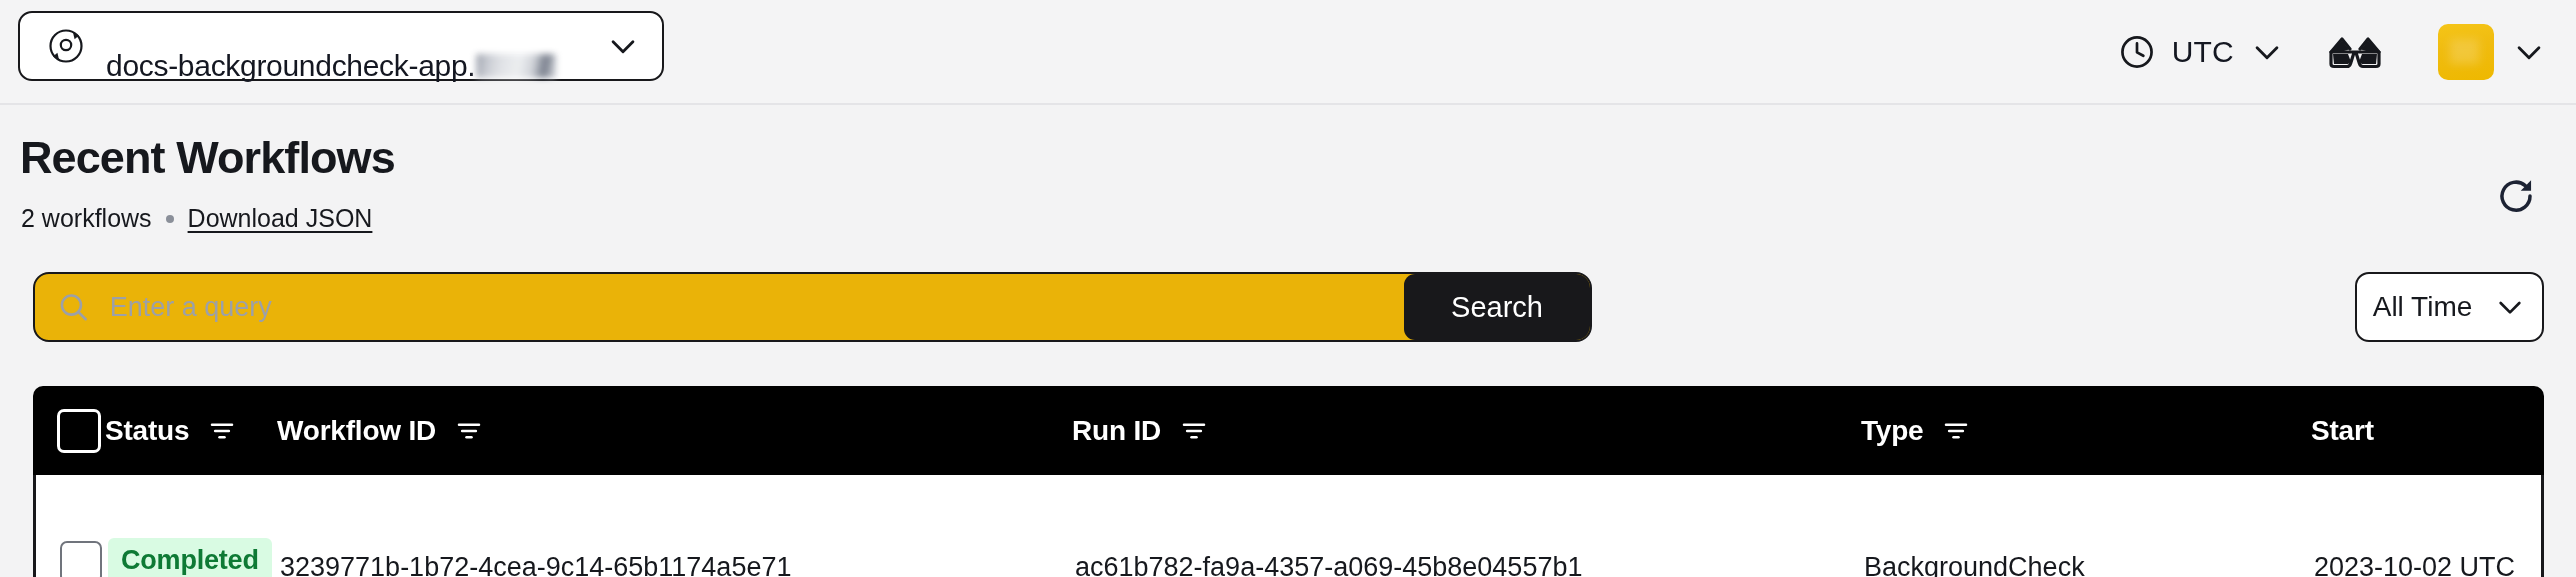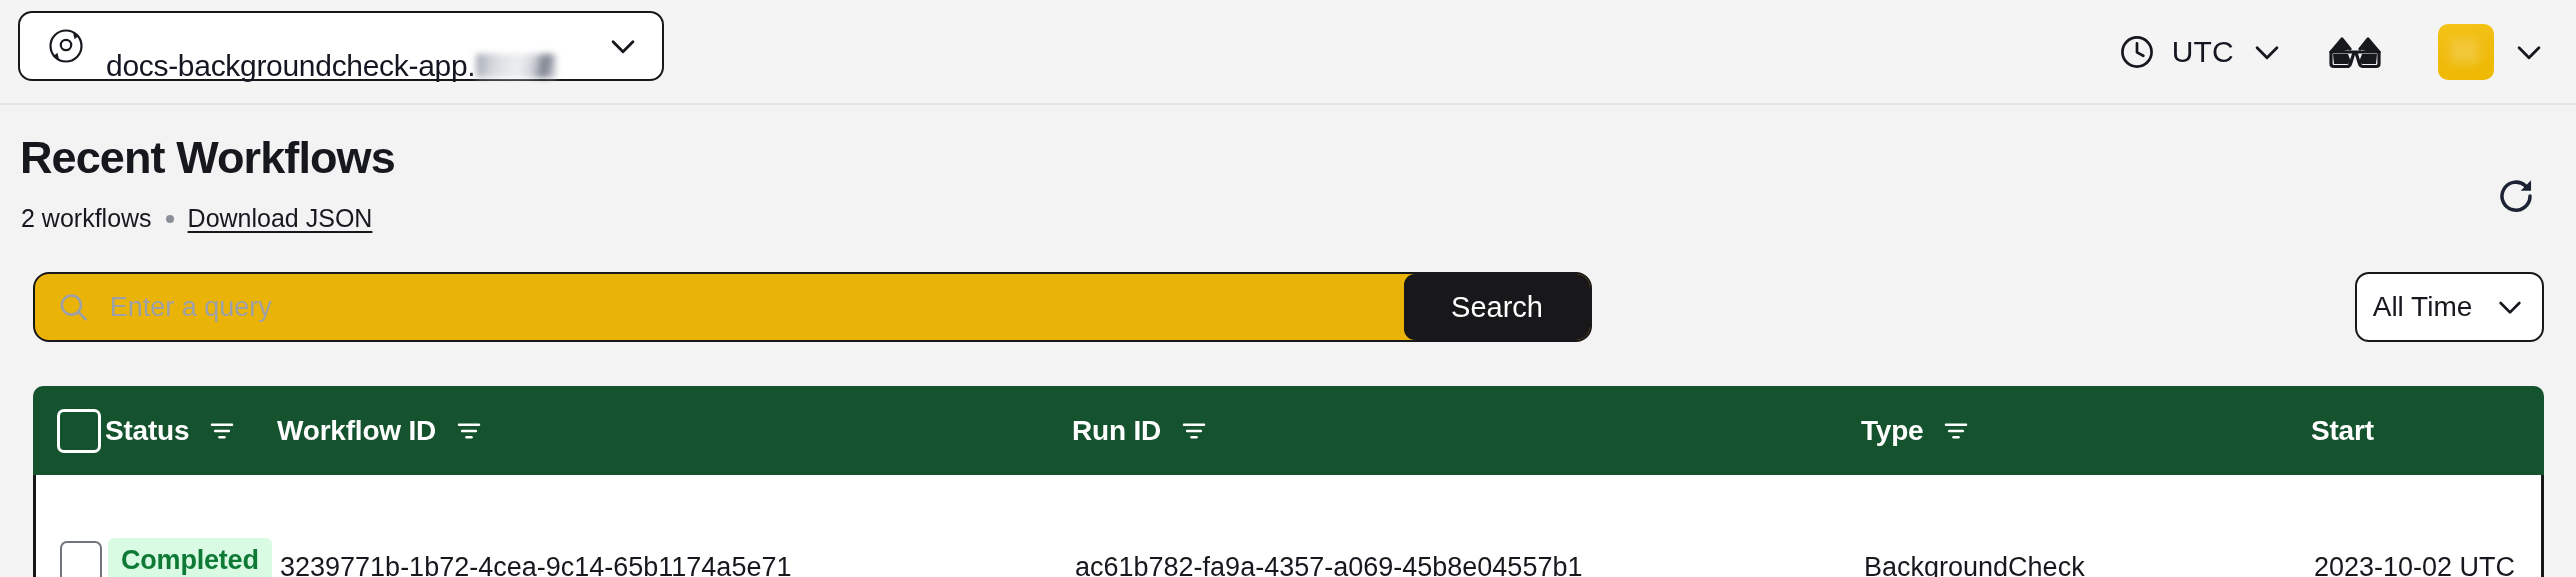--- a/index.html
+++ b/index.html
@@ -248,21 +248,21 @@
     position: absolute;
     left: 33px;
     top: 386px;
     width: 2511px;
     border-radius: 10px 10px 0 0;
     overflow: hidden;
   }
 
   .thead {
     height: 89px;
-    background: #14532d;
+    background: #000000;
     display: flex;
     align-items: center;
     color: #ffffff;
   }
 
   .trow {
     height: 112px;
     background: #ffffff;
     display: flex;
     align-items: flex-end;

